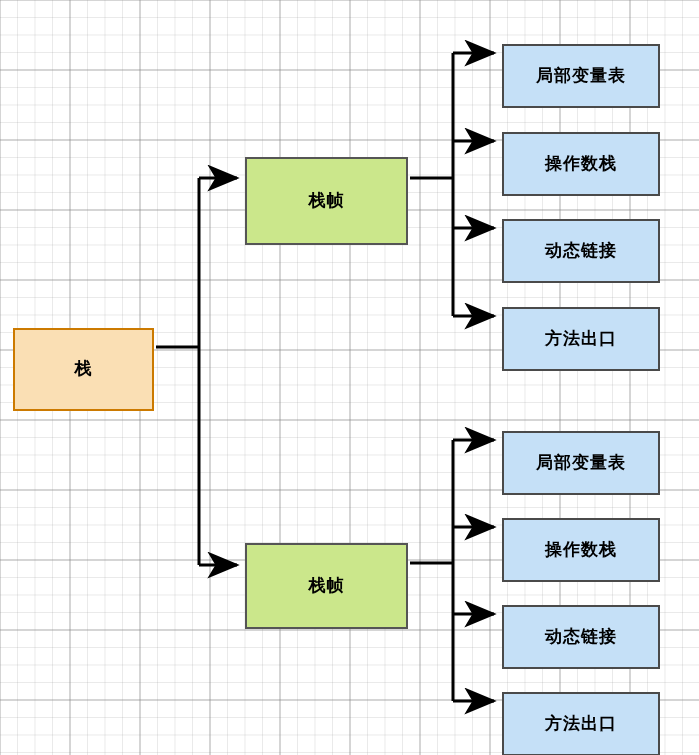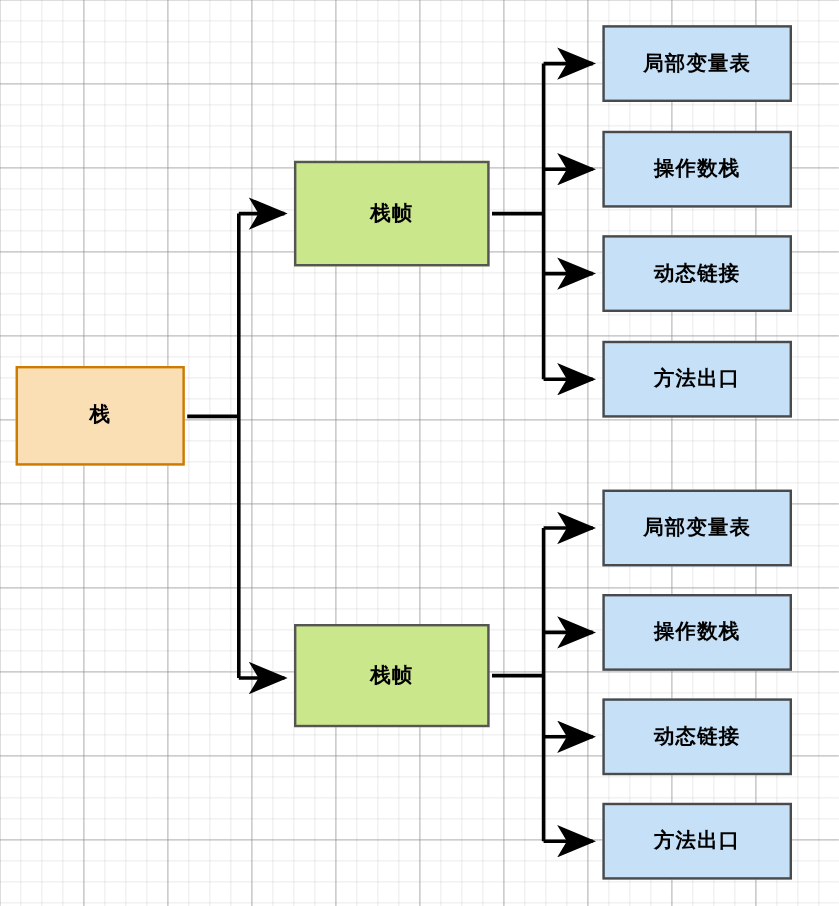--- a/index.html
+++ b/index.html
@@ -34,20 +34,21 @@
     position:absolute;
     box-sizing:border-box;
     display:flex;
     align-items:center;
     justify-content:center;
     font-weight:bold;
     color:#000000;
     letter-spacing:1px;
     text-align:center;
     line-height:1.1;
+    margin-top:23px;
   }
   .node-root{
     background:#fadfb4;
     border:2px solid #cc7a00;
     font-size:17px;
   }
   .node-frame{
     background:#cbe78b;
     border:2px solid #555555;
     font-size:17px;

